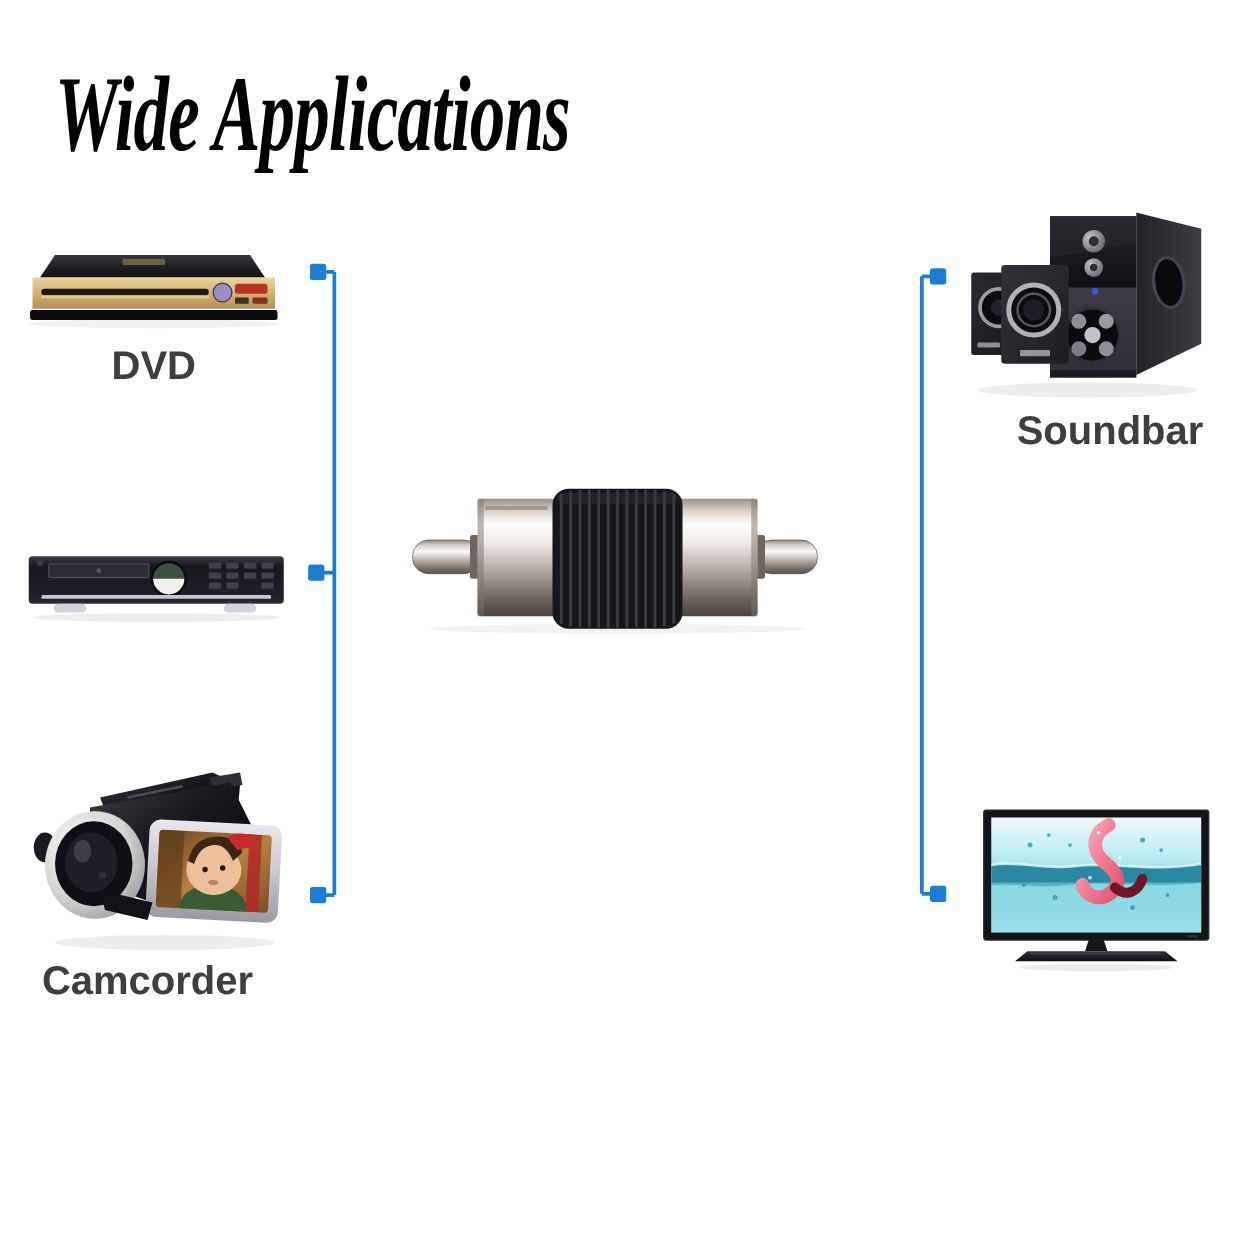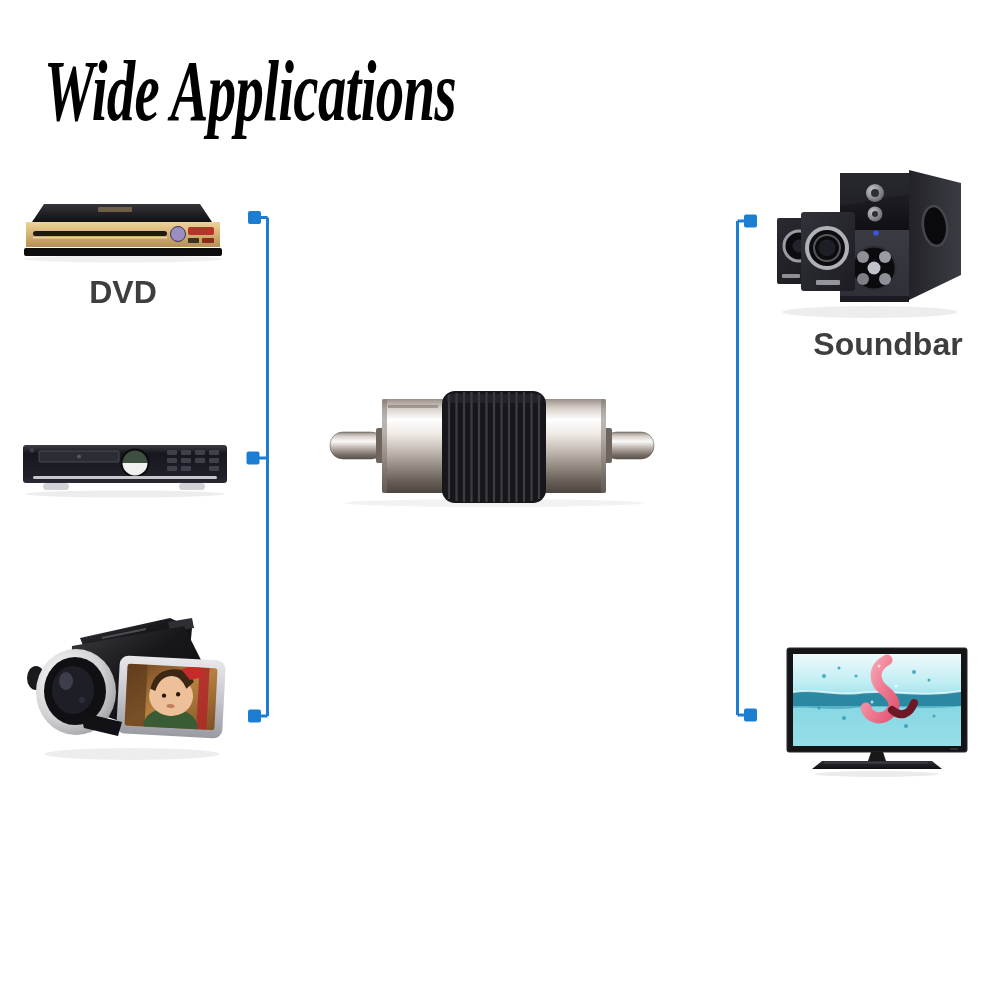--- a/index.html
+++ b/index.html
@@ -139,20 +139,21 @@
         <path d="M128,78 Q131,58 152,57 Q167,57 171,69 L164,76 Q158,64 150,64 Q137,64 133,80 Z" fill="#3c2614"></path>
         <polygon points="158,57 175,50 181,63 167,67" fill="#c62b2b"></polygon>
         <circle cx="142" cy="84" r="2.2" fill="#2a180e"></circle>
         <circle cx="156" cy="82" r="2.2" fill="#2a180e"></circle>
         <ellipse cx="149" cy="94" rx="4" ry="2" fill="#c08060"></ellipse>
       </g>
     </g>
     <polygon points="58,100 100,110 96,124 62,116" fill="#121216"></polygon>
     <ellipse cx="110" cy="142" rx="88" ry="6" fill="#000" opacity="0.07"></ellipse>
   </svg>
+  <div class="abs device-label" style="left:12px;top:768px;width:212px;">Camcorder</div>
 
   <svg class="abs" style="left:774px;top:156px;" width="192" height="166" viewBox="0 0 192 166">
     <defs>
       <linearGradient id="sub-side" x1="0" y1="0" x2="1" y2="0">
         <stop offset="0" stop-color="#222228"></stop>
           <stop offset="1" stop-color="#3c3c44"></stop>
       </linearGradient>
       <linearGradient id="sub-front" x1="0" y1="0" x2="0" y2="1">
         <stop offset="0" stop-color="#46464e"></stop>
           <stop offset="1" stop-color="#2e2e36"></stop>

